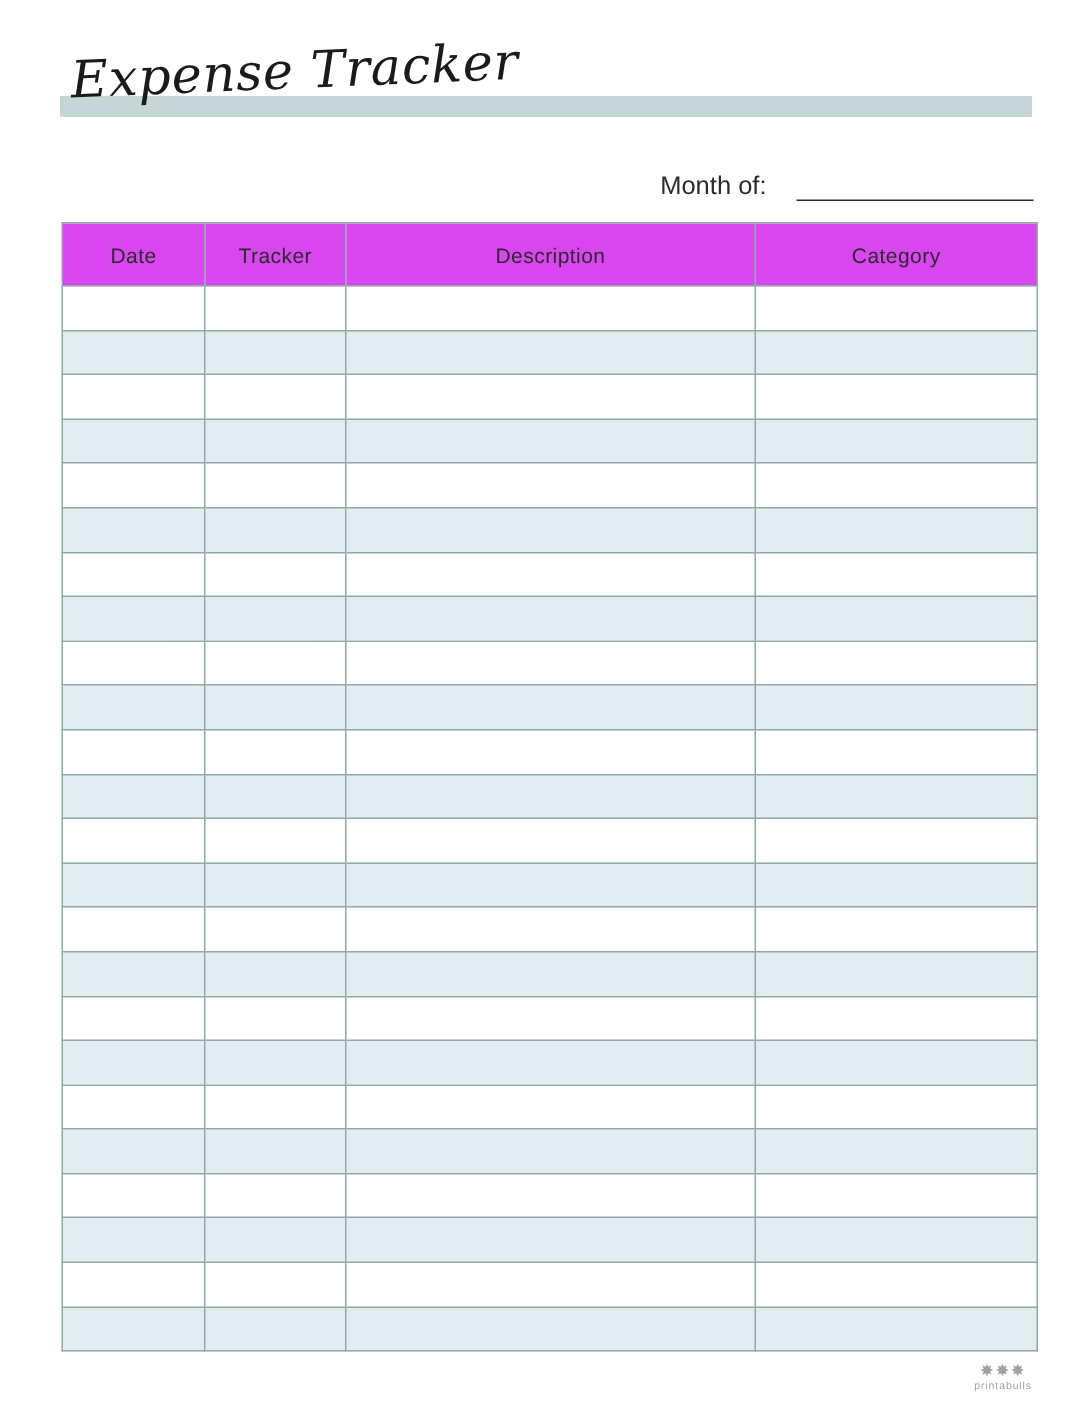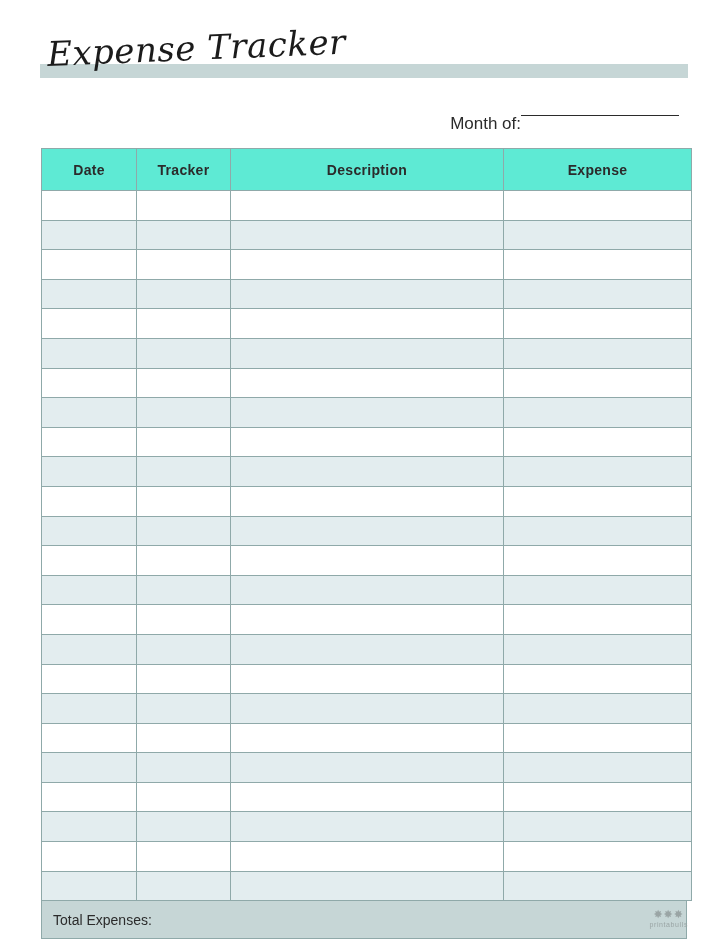--- a/index.html
+++ b/index.html
@@ -44,25 +44,25 @@
     letter-spacing: 0.5px;
     color: #1b1b1b;
     transform: rotate(-2.4deg);
     transform-origin: left bottom;
     white-space: nowrap;
   }
 
   
   .month-row {
     position: absolute;
-    right: 49px;
+    right: 39px;
     top: 115px;
     display: flex;
-    align-items: flex-start;
-    gap: 0;
+    align-items: flex-end;
+    gap: 20px;
   }
   .month-label {
     font-size: 17px;
     color: #2b2b2b;
     line-height: 1;
     padding-bottom: 2px;
   }
   .month-line {
     width: 158px;
     height: 0;
@@ -80,24 +80,24 @@
     border-collapse: collapse;
     width: 646px;
     table-layout: fixed;
   }
   table.tracker th,
   table.tracker td {
     border: 1px solid #8fa9a9;
     padding: 0;
   }
   thead th {
-    background: #5eead4;
+    background: #d946ef;
     height: 41px;
     font-size: 14px;
-    font-weight: 700;
+    font-weight: 400;
     color: #2b2b2b;
     letter-spacing: 0.3px;
   }
   .col-date   { width: 94px; }
   .col-amount { width: 93px; }
   .col-desc   { width: 272px; }
   .col-cat    { width: 187px; }
 
   tbody td {
     height: 28.6px;
@@ -158,21 +158,21 @@
     <span class="month-line"></span>
   </div>
 
   <div class="table-wrap">
     <table class="tracker">
       <thead>
         <tr>
           <th class="col-date">Date</th>
           <th class="col-amount">Tracker</th>
           <th class="col-desc">Description</th>
-          <th class="col-cat">Expense</th>
+          <th class="col-cat">Category</th>
         </tr>
       </thead>
       <tbody id="table-body">
           <tr class="plain">
             <td class="col-date"></td>
             <td class="col-amount"></td>
             <td class="col-desc"></td>
             <td class="col-cat"></td>
           </tr>
           <tr class="shaded">
@@ -309,23 +309,20 @@
           </tr>
           <tr class="shaded">
             <td class="col-date"></td>
             <td class="col-amount"></td>
             <td class="col-desc"></td>
             <td class="col-cat"></td>
           </tr>
         </tbody>
     </table>
 
-    <div class="total-row">
-      <span>Total Expenses:</span>
-    </div>
   </div>
 
   <div class="footer-mark">
     <div class="footer-glyphs">✸✸✸</div>
     <div class="footer-text">printabulls</div>
   </div>
 
 </div>
 
 </body></html>

